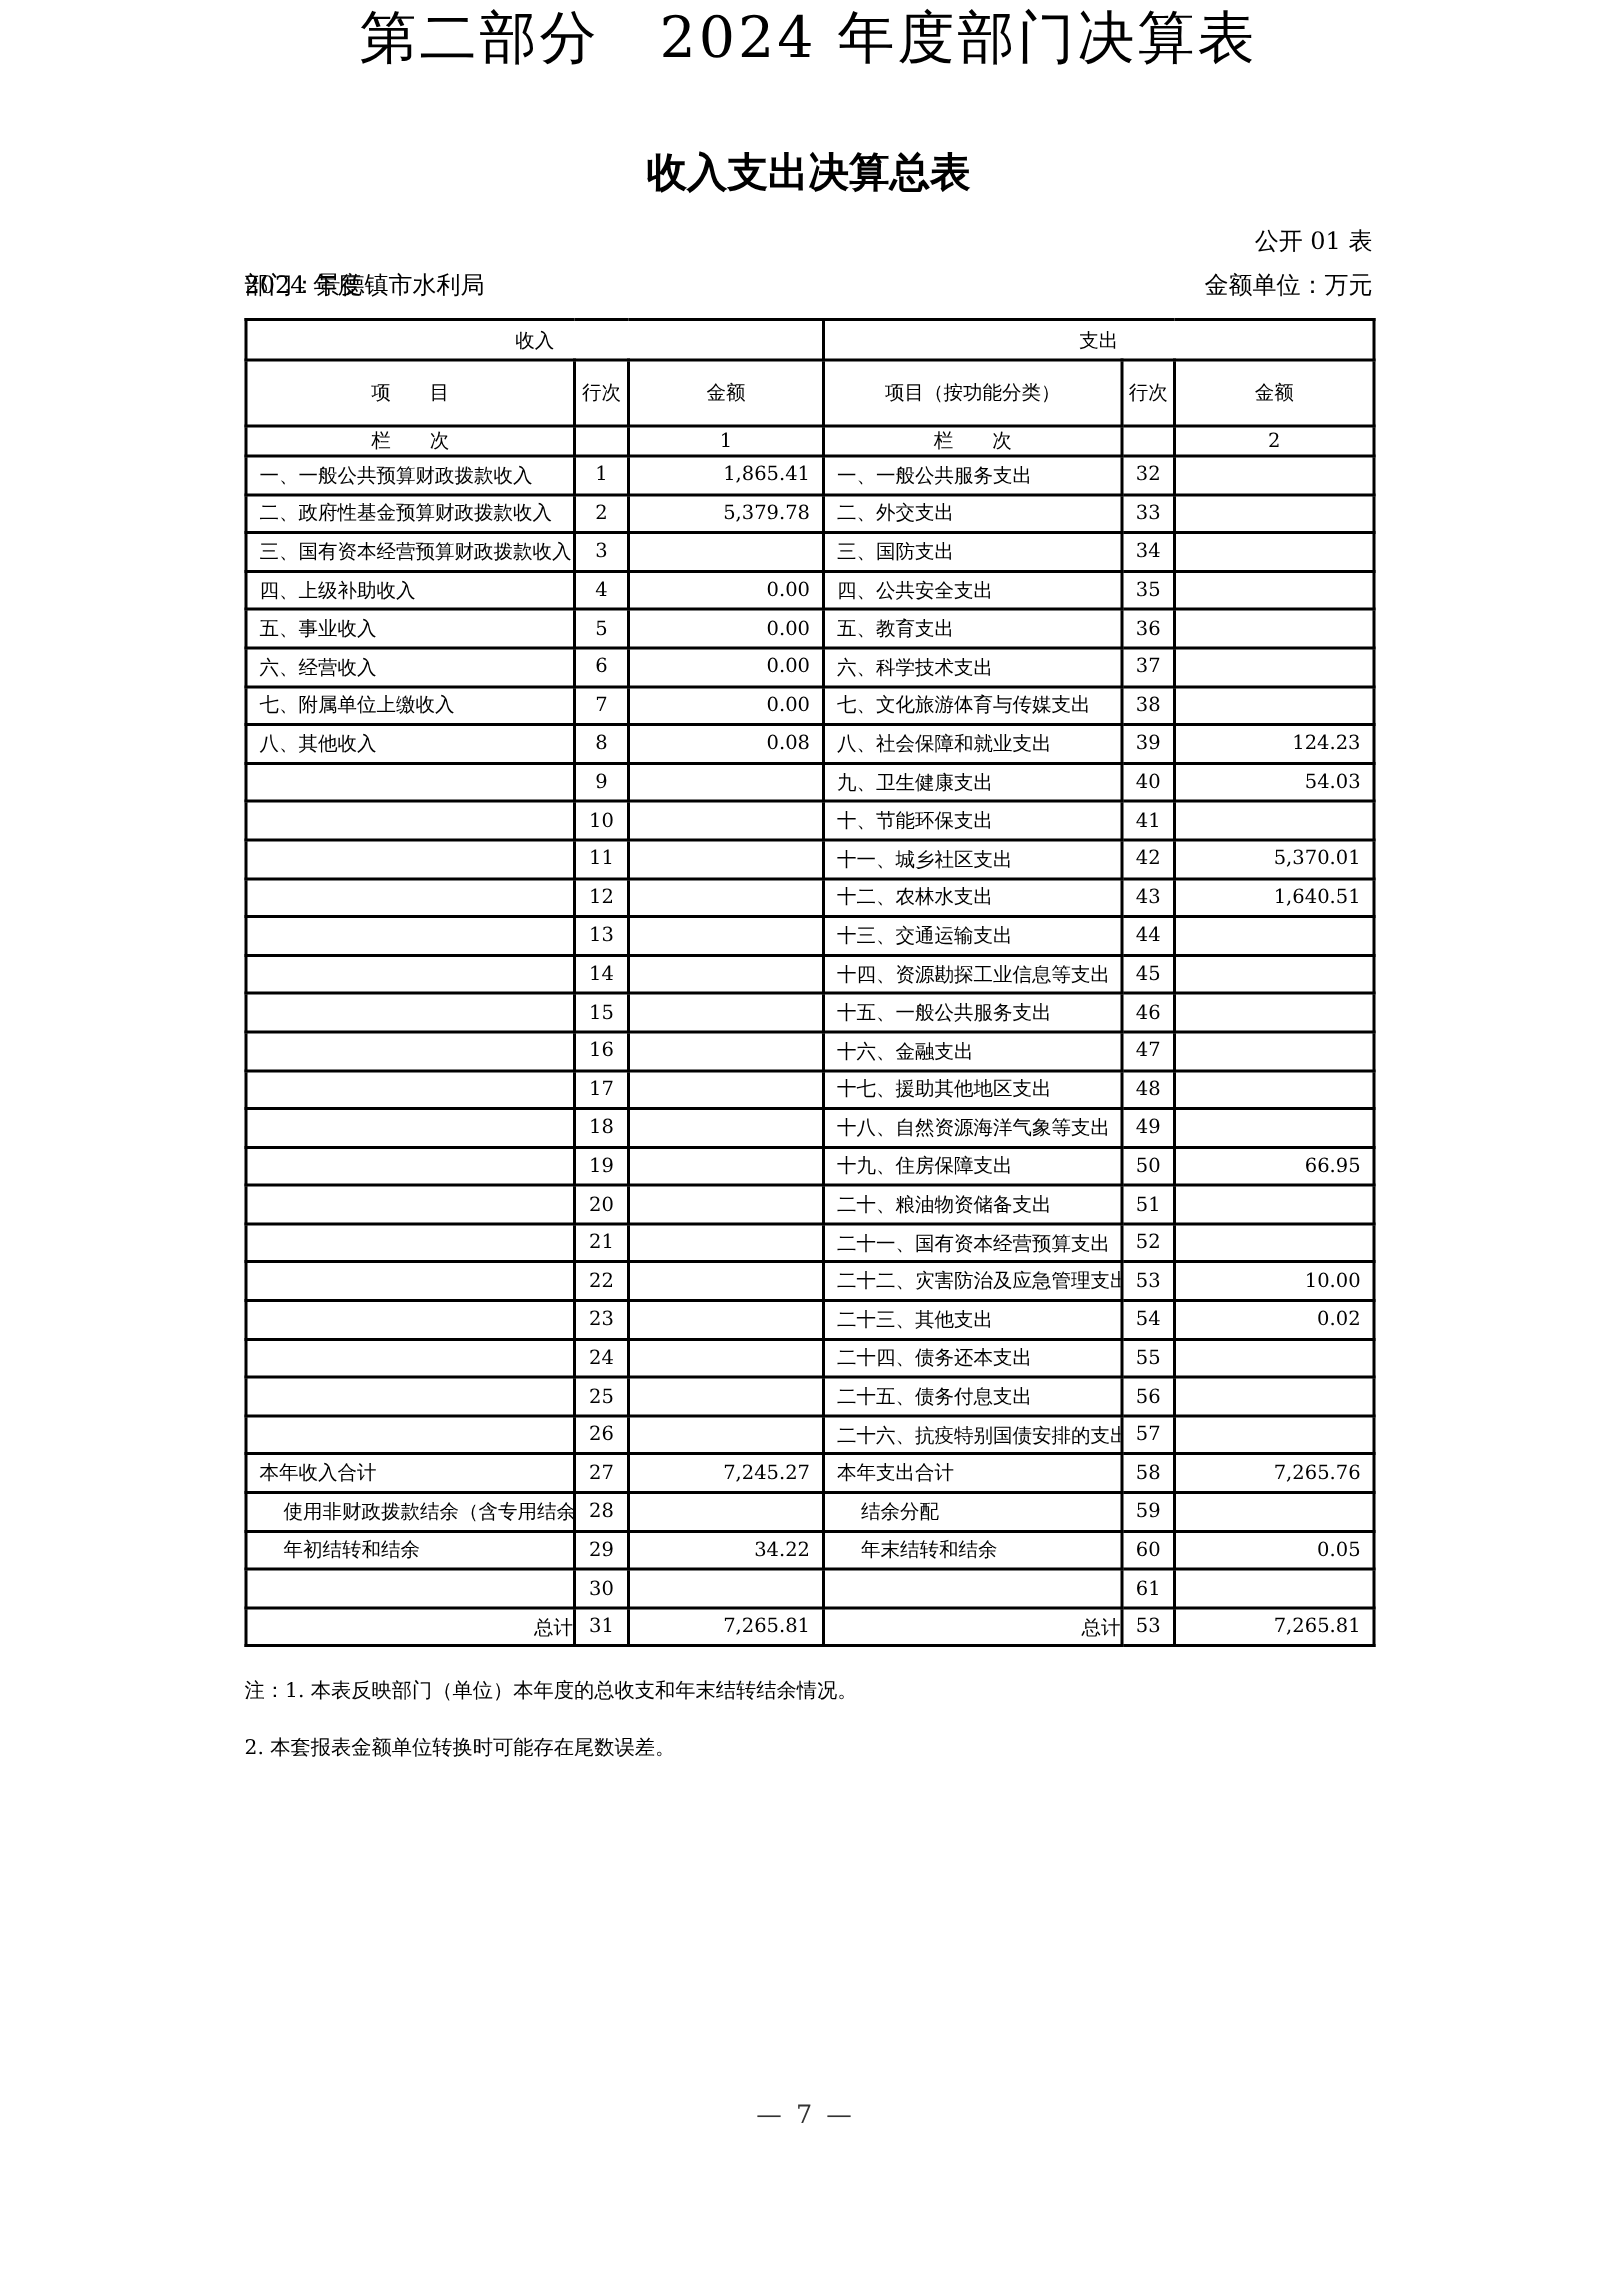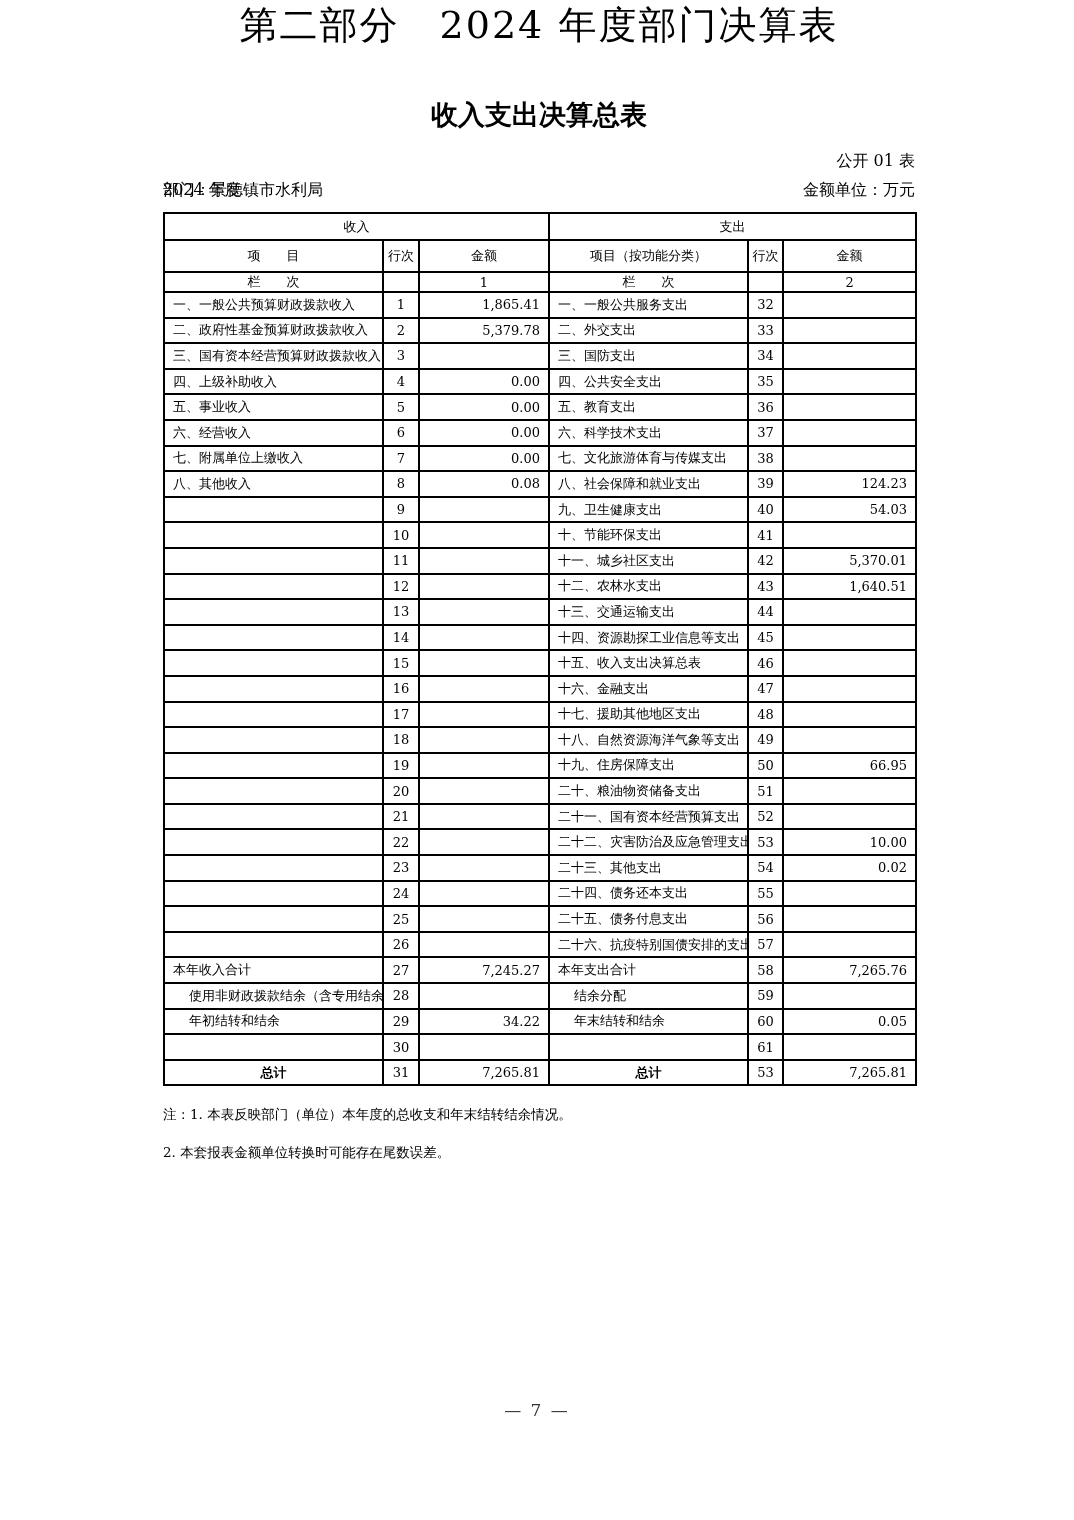--- a/index.html
+++ b/index.html
@@ -33,29 +33,29 @@
   table.summary {
     margin-top:10px; width:752px;
     border-collapse:collapse; table-layout:fixed;
   }
   table.summary th, table.summary td {
     border:2px solid #000;
     font-size:13px; font-weight:normal;
     overflow:hidden; white-space:nowrap;
   }
   thead tr.section-row { height:27px;margin-top:26px; }
-  thead tr.colhead-row { height:32px; }
+  thead tr.colhead-row { height:44px; }
   thead tr.colindex-row{ height:16px; }
   thead th { text-align:center; }
   tbody tr { height:25.6px; }
   td.item   { text-align:left;  padding-left:8px; }
   td.rownum { text-align:center; }
   td.amount { text-align:right; padding-right:8px; }
   tr.indent td.item { padding-left:24px; }
-  tr.total td.item  { text-align:center; font-weight:bold; padding-left:0; }
+  tr.total td.item  { text-align:right; font-weight:normal; padding-left:0; }
 
   .notes { margin-top:20px; font-size:13.5px; }
   .note-2 { margin-top:20px; }
 
   .page-number {
     position:absolute; left:0; right:0; top:1400px;
     text-align:center; font-size:17px; color:#333;
     letter-spacing:2px;
   }
 </style>
@@ -216,21 +216,21 @@
           <td class="rownum">14</td>
           <td class="amount"></td>
           <td class="item">十四、资源勘探工业信息等支出</td>
           <td class="rownum">45</td>
           <td class="amount"></td>
         </tr>
         <tr>
           <td class="item"></td>
           <td class="rownum">15</td>
           <td class="amount"></td>
-          <td class="item">十五、收入支出决算总表</td>
+          <td class="item">十五、一般公共服务支出</td>
           <td class="rownum">46</td>
           <td class="amount"></td>
         </tr>
         <tr>
           <td class="item"></td>
           <td class="rownum">16</td>
           <td class="amount"></td>
           <td class="item">十六、金融支出</td>
           <td class="rownum">47</td>
           <td class="amount"></td>

